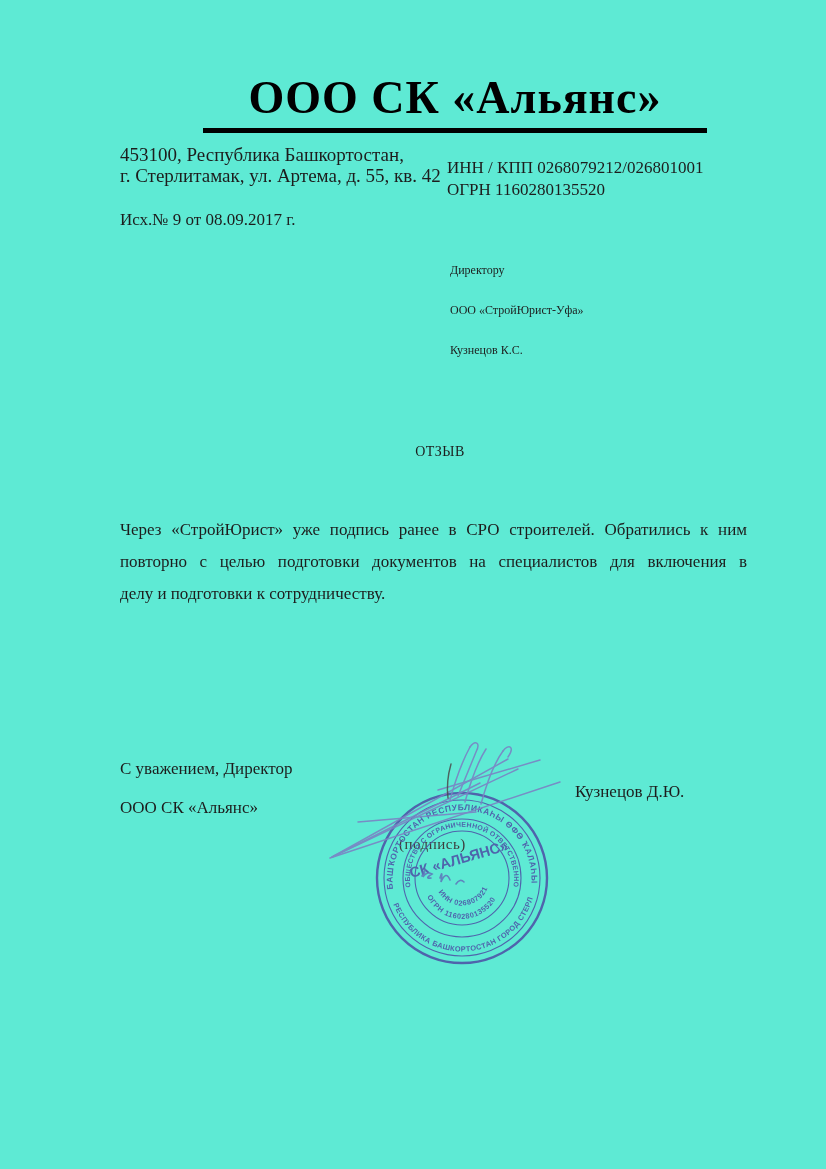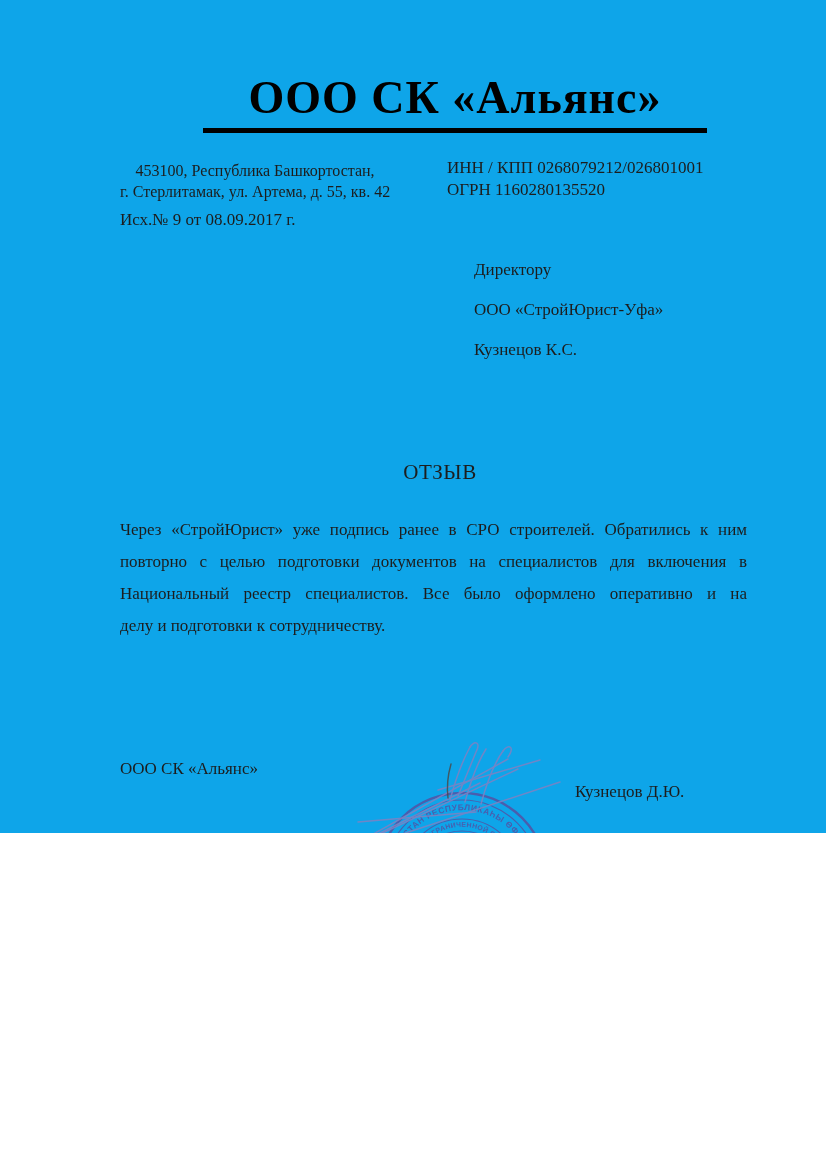--- a/index.html
+++ b/index.html
@@ -1,20 +1,20 @@
 <!DOCTYPE html>
 <html><head>
 <meta charset="utf-8">
 <style>
   html, body { margin: 0; padding: 0; background: #ffffff; }
   .page {
     position: relative;
     width: 826px;
-    height: 833px;
-    background: #0ea5e9;
+    height: 1169px;
+    background: #5eead4;
     font-family: "Liberation Serif", serif;
     color: #1d1d1d;
     overflow: hidden;
   }
   .company-title {
     position: absolute;
     left: 203px;
     top: 72px;
     width: 504px;
     text-align: center;
@@ -23,53 +23,51 @@
     color: #000;
     letter-spacing: 1px;
     line-height: 52px;
     padding-bottom: 4px;
     border-bottom: 5px solid #000;
     white-space: nowrap;
   }
   .addr {
     position: absolute;
     left: 120px;
-    top: 160px;
-    font-size: 16px;
+    top: 144px;
+    font-size: 19px;
     line-height: 21px;
-    text-align: center;
   }
   .reqs {
     position: absolute;
     left: 447px;
     top: 157px;
     font-size: 17px;
     line-height: 22px;
   }
   .ref-line {
     position: absolute;
     left: 120px;
     top: 210px;
     font-size: 17px;
   }
   .recipient {
     position: absolute;
     left: 450px;
     top: 250px;
-    font-size: 17px;
+    font-size: 12px;
     line-height: 40px;
-    margin-left: 24px;
   }
   .review-heading {
     position: absolute;
     left: 120px;
-    top: 460px;
+    top: 444px;
     width: 640px;
     text-align: center;
-    font-size: 21px;
+    font-size: 14px;
     letter-spacing: 0.5px;
   }
   .body-text {
     position: absolute;
     left: 120px;
     top: 514px;
     width: 627px;
     font-size: 17px;
     line-height: 32px;
   }
@@ -138,25 +136,25 @@
     <div>Директору</div>
     <div>ООО «СтройЮрист-Уфа»</div>
     <div>Кузнецов К.С.</div>
   </div>
 
   <div class="review-heading">ОТЗЫВ</div>
 
   <div class="body-text">
     <div class="jline">Через «СтройЮрист» уже подпись ранее в СРО строителей.  Обратились к ним</div>
     <div class="jline">повторно с целью подготовки документов на специалистов для включения в</div>
-    <div class="jline">Национальный реестр специалистов. Все было оформлено оперативно и на</div>
     <div class="lline">делу и подготовки к сотрудничеству.</div>
   </div>
 
   <div class="closing-left">
+    <div>С уважением, Директор</div>
     <div>ООО СК «Альянс»</div>
   </div>
 
   <div class="signer-name">Кузнецов Д.Ю.</div>
 
   <div class="signature-caption">(подпись)</div>
 
   <svg class="stamp-svg" viewBox="-110 -110 220 220" fill="none" stroke-linecap="round">
     <defs>
       <path id="arcOuterTop" d="M -68 16 A 69.5 69.5 0 1 1 68 16"></path>

